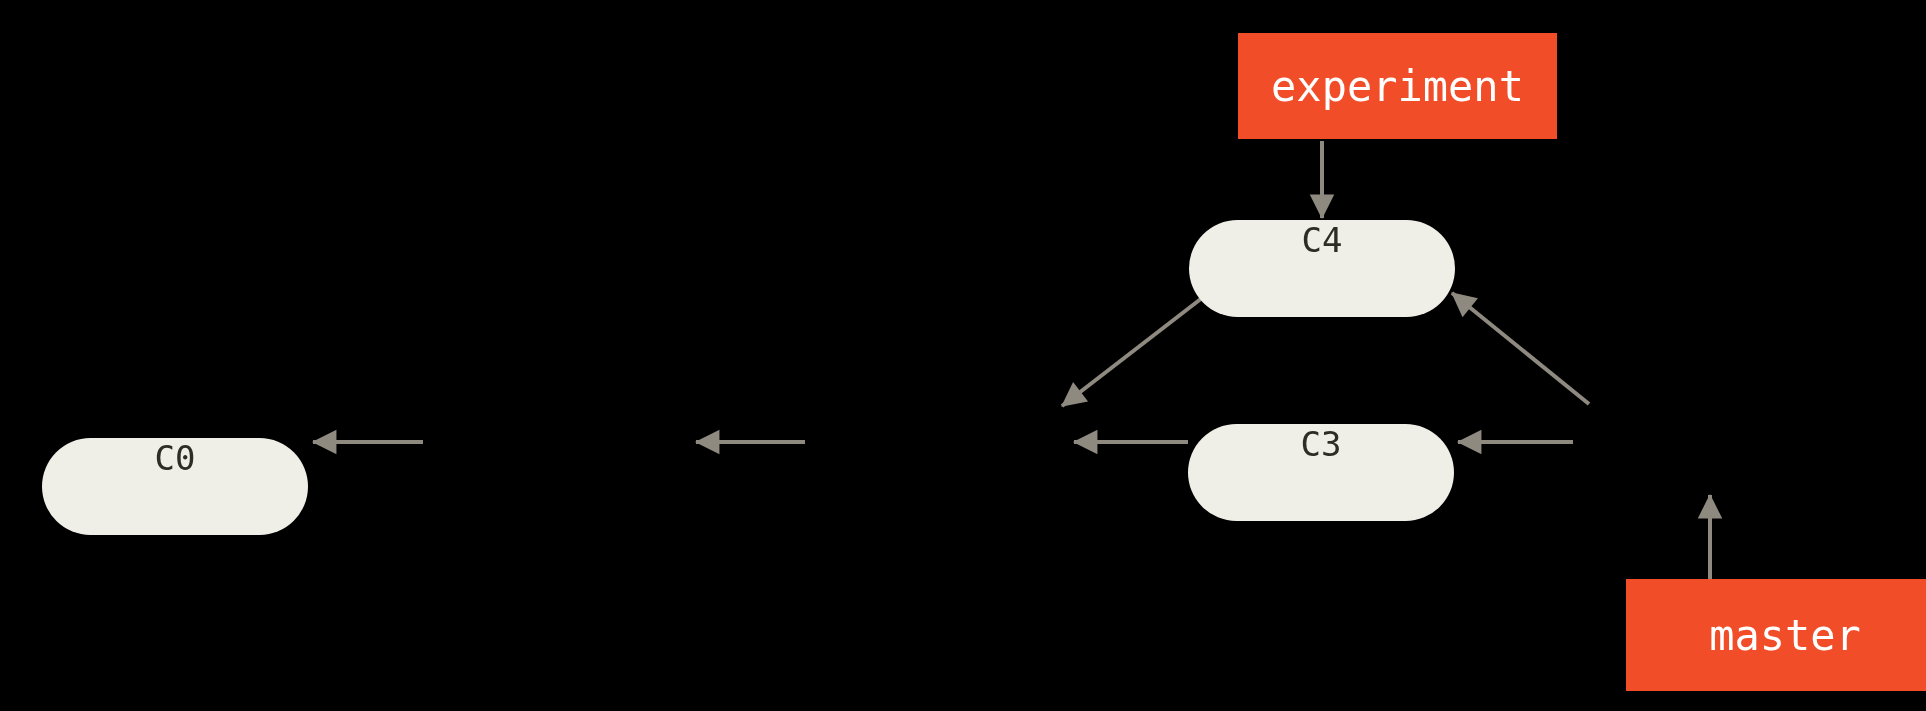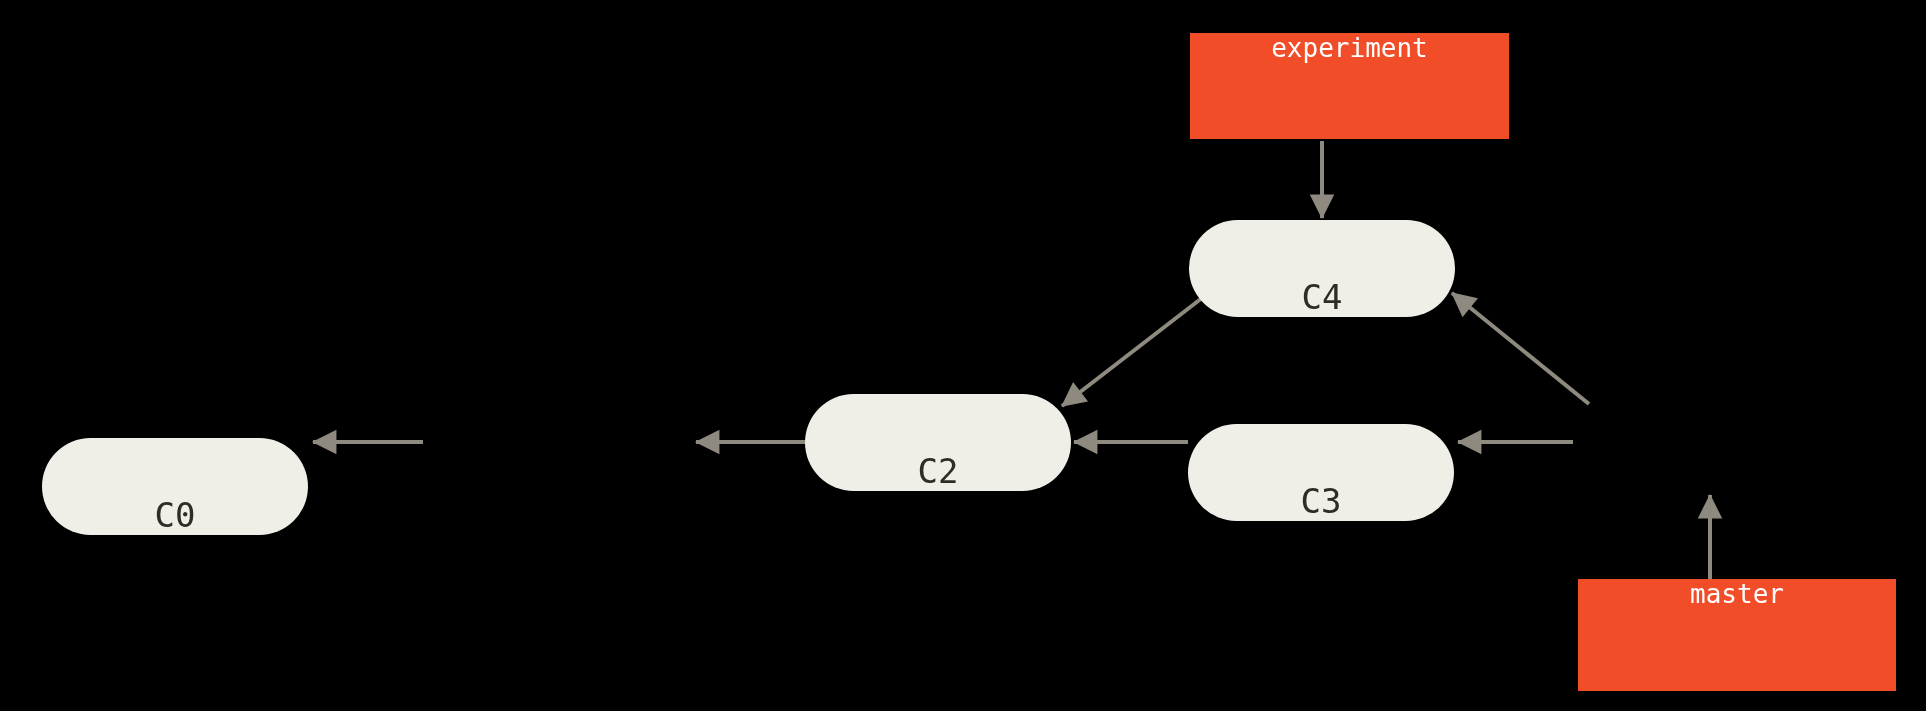--- a/index.html
+++ b/index.html
@@ -4,29 +4,30 @@
 <style>
   html,body{margin:0;padding:0;background:#000;}
   body{width:1926px;height:711px;overflow:hidden;}
   .canvas{position:relative;width:1926px;height:711px;background:var(--background,#000);}
   .edges{position:absolute;left:0;top:0;width:1926px;height:711px;}
   .edges line{stroke:var(--arrow,#8f8a80);stroke-width:4;}
   .edges marker path{fill:var(--arrow,#8f8a80);}
   .commit{
     position:absolute;width:266px;height:97px;border-radius:48.5px;
     background:var(--commit-fill,#f0efe7);
-    display:flex;align-items:flex-end;justify-content:center;
+    display:flex;align-items:flex-start;justify-content:center;
     font-family:"DejaVu Sans Mono",monospace;font-size:34px;
     color:var(--commit-text,#2e2c27);
   }
   .branch{
     position:absolute;background:var(--branch-fill,#f04d28);
-    display:flex;justify-content:center;
-    font-family:"DejaVu Sans Mono",monospace;font-size:26px;
+    display:flex;align-items:center;justify-content:center;
+    font-family:"DejaVu Sans Mono",monospace;font-size:42px;
     color:var(--branch-text,#ffffff);
+    margin-left:48px;
   }
   .n-c0{left:42px;top:394px;margin-top:44px;}
   .n-c1{left:424px;top:394px;}
   .n-c2{left:805px;top:394px;}
   .n-c3{left:1188px;top:376px;margin-top:48px;}
   .n-c4{left:1189px;top:220px;}
   .n-c5{left:1573px;top:394px;}
   .n-experiment{left:1190px;top:33px;width:319px;height:106px;}
   .n-master{left:1578px;top:579px;width:318px;height:112px;}
 </style>
@@ -47,23 +48,20 @@
     <line x1="1573" y1="442" x2="1458" y2="442" marker-end="url(#arrow)"></line>
     <line x1="1202" y1="298" x2="1062" y2="406" marker-end="url(#arrow)"></line>
     <line x1="1589" y1="404" x2="1452" y2="293" marker-end="url(#arrow)"></line>
     <line x1="1322" y1="141" x2="1322" y2="218" marker-end="url(#arrow)"></line>
     <line x1="1710" y1="579" x2="1710" y2="495" marker-end="url(#arrow)"></line>
   </svg>
 
   <div class="commit n-c0">
     <span>C0</span>
   </div>
-  <div class="commit n-c2">
-    <span>C2</span>
-  </div>
   <div class="commit n-c3">
     <span>C3</span>
   </div>
   <div class="commit n-c4">
     <span>C4</span>
   </div>
 
   <div class="branch n-experiment">
     <span>experiment</span>
   </div>

